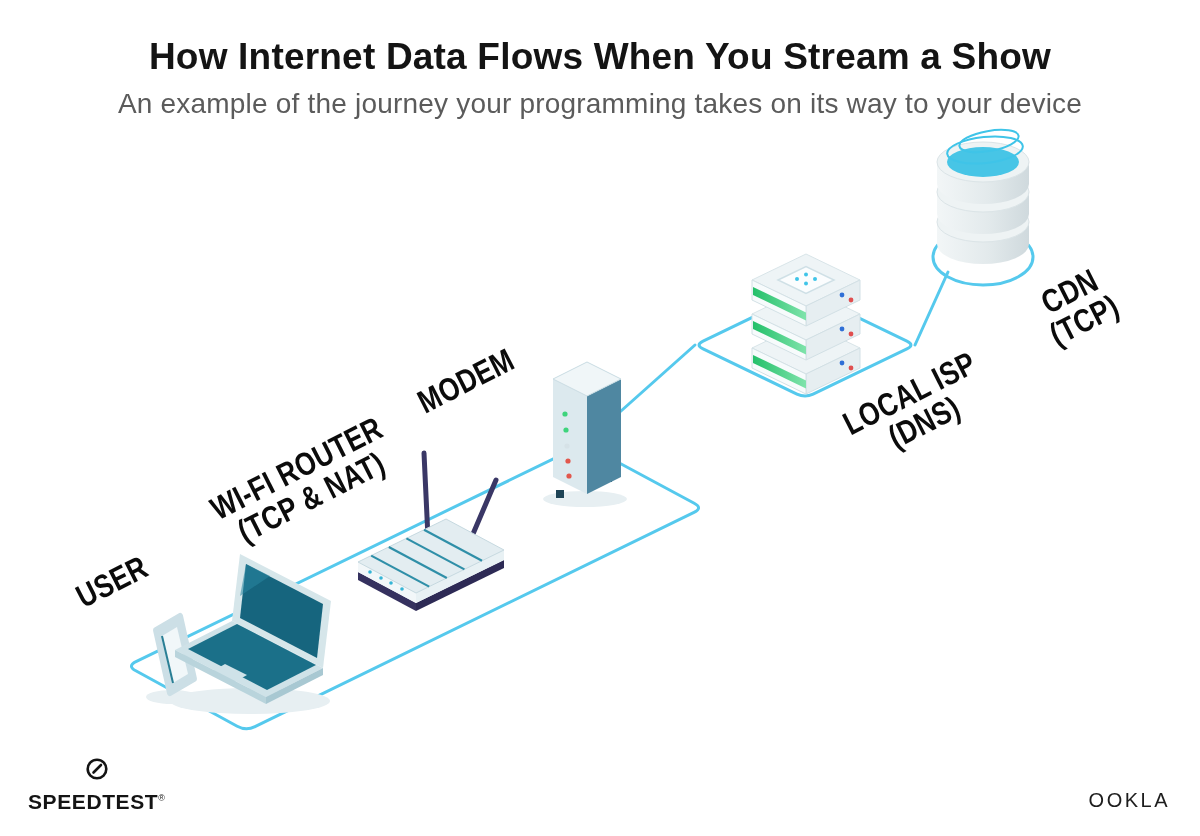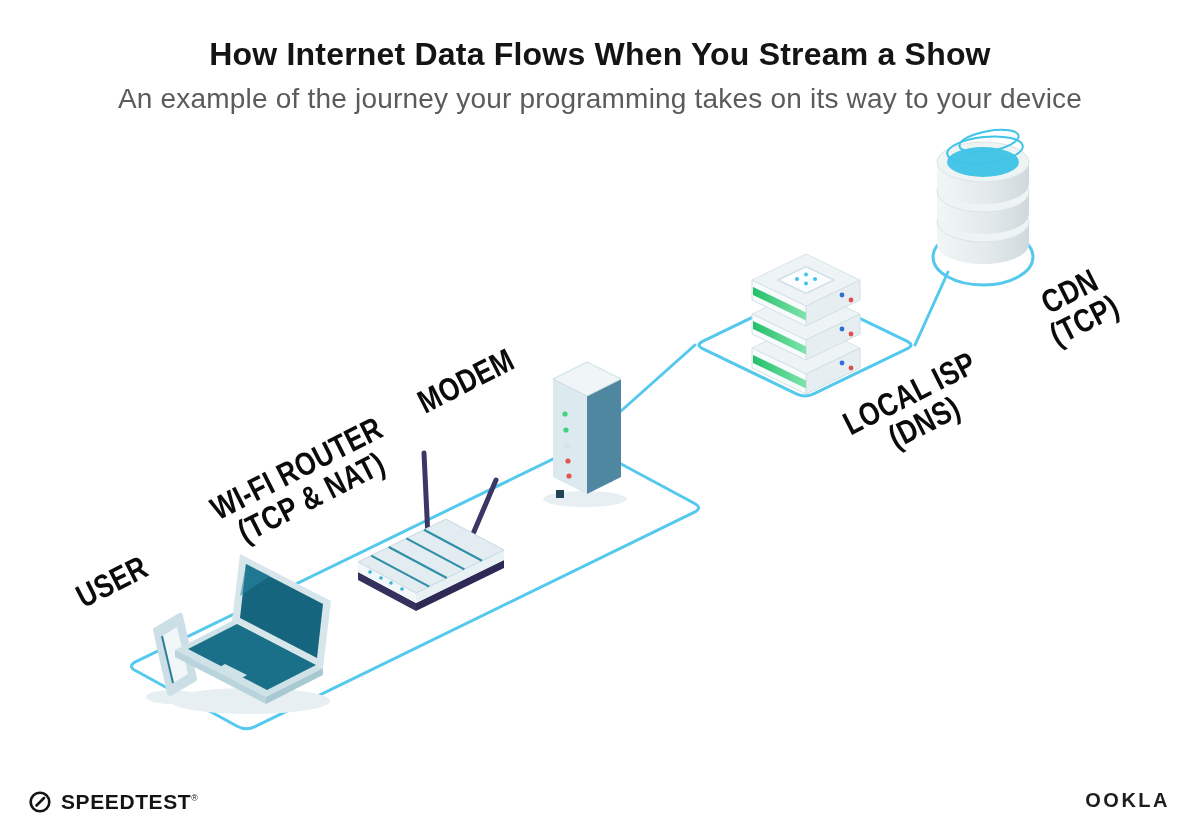--- a/index.html
+++ b/index.html
@@ -3,42 +3,42 @@
 <meta charset="utf-8">
 <style>
   html,body{margin:0;padding:0;}
   body{
     width:1200px;height:836px;position:relative;overflow:hidden;
     background:#ffffff;
     font-family:"Liberation Sans", sans-serif;
   }
   .header{position:absolute;top:36px;left:0;width:1200px;text-align:center;}
   .title{
-    font-size:32px;font-weight:700;color:#141414;letter-spacing:0.2px;margin:0;
+    font-size:37px;font-weight:700;color:#141414;letter-spacing:0.2px;margin:0;
   }
   .subtitle{
     font-size:28px;font-weight:400;color:#5b5b5b;margin:10px 0 0 0;letter-spacing:0.2px;
   }
   .diagram{position:absolute;left:0;top:0;width:1200px;height:836px;}
   .node-label{
     position:absolute;
     transform:translate(-50%,-50%) rotate(-27deg) scale(0.88,1.08);
     color:#0b0b0b;font-weight:700;font-size:30px;line-height:1.0;
     text-align:center;white-space:nowrap;letter-spacing:0.4px;
   }
   .footer-left{
-    position:absolute;left:28px;bottom:22px;display:flex;align-items:center;gap:9px;
+    position:absolute;left:28px;bottom:22px;display:flex;align-items:center;gap:9px;flex-direction:column;
   }
   .speedtest-text{
     font-size:21px;font-weight:800;color:#141414;letter-spacing:0.6px;
   }
   .speedtest-text sup{font-size:9px;font-weight:400;}
   .footer-right{
     position:absolute;right:30px;bottom:24px;
-    font-size:20px;font-weight:700;color:#1d1d1d;letter-spacing:2.5px;margin-left:28px;
+    font-size:20px;font-weight:400;color:#1d1d1d;letter-spacing:2.5px;margin-left:28px;
   }
 </style>
 </head>
 <body>
 
 <div class="header">
   <h1 class="title">How Internet Data Flows When You Stream a Show</h1>
   <p class="subtitle">An example of the journey your programming takes on its way to your device</p>
 </div>
 

